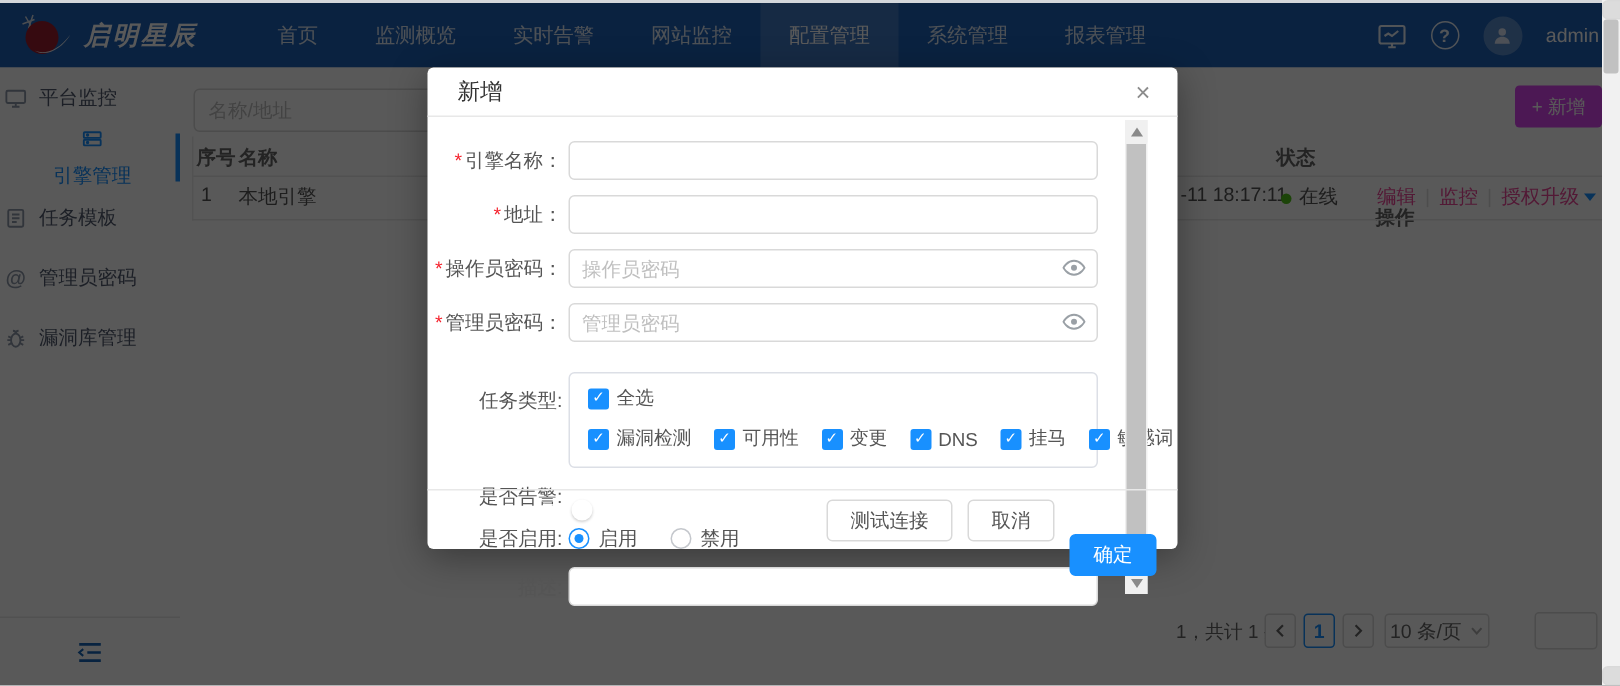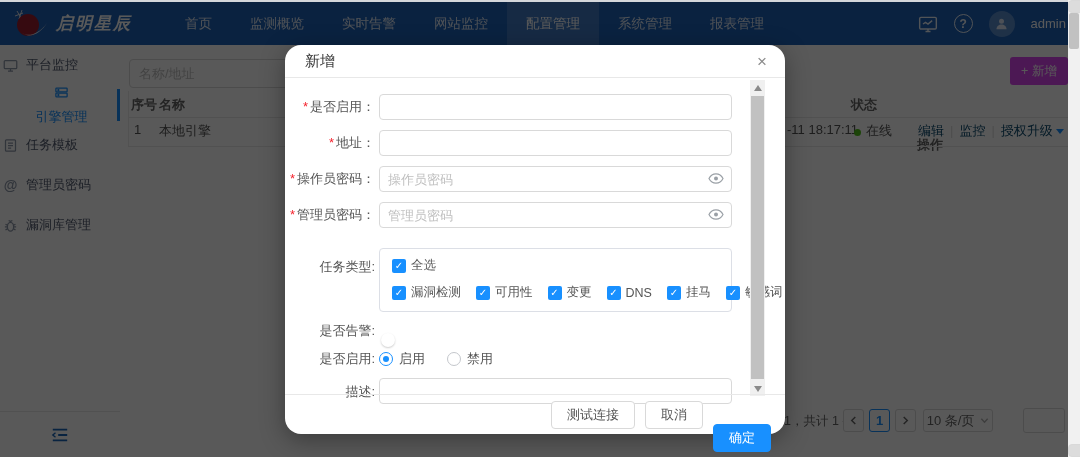--- a/index.html
+++ b/index.html
@@ -48,21 +48,21 @@
   .search-input { position:absolute; left:9px; top:14px; width:172px; height:29px; border:1px solid #d9d9d9;
                   border-radius:4px; padding:0 9px; font-size:13px; color:#333; background:#fff; }
   .search-input::placeholder { color:#bfbfbf; }
   .add-btn { position:absolute; left:890px; top:12px; width:58px; height:28px; background:#d946ef; color:#fff;
              border:none; border-radius:3px; font-size:12.5px; cursor:pointer; }
   .th { position:absolute; top:51px; font-weight:bold; color:#666; font-size:13px; }
   .td { position:absolute; top:77px; color:#555; font-size:13px; }
   .hline { position:absolute; left:8px; right:10px; height:1px; background:#e8e8e8; }
   .vline { position:absolute; left:8px; top:46px; width:1px; height:56px; background:#ececec; }
   .dot { position:absolute; width:7px; height:7px; border-radius:50%; background:#52c41a; top:84px; }
-  .link { color:#0c4a6e; cursor:pointer; }
+  .link { color:#ec4899; cursor:pointer; }
   .sep { color:#dcdcdc; margin:0 6px; }
   .caret-down { display:inline-block; width:0; height:0; border-left:4px solid transparent;
                 border-right:4px solid transparent; border-top:5px solid #1890ff; vertical-align:middle; margin-left:3px; }
 
   
   .pag { position:absolute; top:364px; height:24px; font-size:12.5px; color:#666; }
   .pbox { position:absolute; top:364px; height:23px; border:1px solid #d9d9d9; border-radius:3px; background:#fff;
           display:flex; align-items:center; justify-content:center; color:#666; cursor:pointer; }
   .pbox svg { width:9px; height:9px; }
   .pbox.cur { border-color:#1890ff; color:#1890ff; font-weight:bold; }
@@ -71,22 +71,22 @@
 
   
   .mask { position:absolute; inset:0; background:rgba(0,0,0,.65); z-index:10; }
 
   
   .sb { position:absolute; right:0; top:0; width:12px; height:457px; background:#f1f1f1; z-index:30; }
   .sb .btn { position:absolute; left:0; width:12px; height:13px; background:#dcdcdc; display:flex; align-items:center; justify-content:center; }
   .sb .thumb { position:absolute; left:1px; top:13px; width:10px; height:36px; background:#c1c1c1; border-radius:2px; }
 
   
-  .modal { position:absolute; left:285px; top:45px; width:500px; height:389px; background:#fff; z-index:20;
-           border-radius:16px; box-shadow:0 6px 24px rgba(0,0,0,.35); }
+  .modal { position:absolute; left:285px; top:45px; width:500px; height:321px; background:#fff; z-index:20;
+           border-radius:4px; box-shadow:0 6px 24px rgba(0,0,0,.35); }
   .m-head { height:33px; border-bottom:1px solid #e8e8e8; display:flex; align-items:center; padding:0 18px 0 20px; }
   .m-title { font-size:15px; color:#333; }
   .m-close { margin-left:auto; font-size:17px; color:#8c8c8c; cursor:pointer; line-height:1; }
   .m-body { position:relative; height:329px; padding-top:16px; overflow:hidden; }
   .frow { display:flex; align-items:center; margin-bottom:10px; }
   .flabel { width:90px; text-align:right; color:#555; font-size:13px; flex:none; white-space:nowrap; }
   .star { color:#f5222d; margin-right:2px; }
   .fctrl { margin-left:4px; position:relative; }
   .tinput { width:353px; height:25px; border:1px solid #d9d9d9; border-radius:4px; padding:12px 8px; font-size:13px; color:#333; }
   .tinput::placeholder { color:#bfbfbf; }
@@ -249,21 +249,21 @@
   <div class="mask"></div>
 
   <div class="modal">
     <div class="m-head">
       <span class="m-title">新增</span>
       <span class="m-close">×</span>
     </div>
 
     <div class="m-body">
       <div class="frow">
-        <span class="flabel"><span class="star">*</span><span>是否启用：</span></span>
+        <span class="flabel"><span class="star">*</span><span>引擎名称：</span></span>
         <span class="fctrl"><input class="tinput" style=""></span>
       </div>
       <div class="frow">
         <span class="flabel"><span class="star">*</span><span>地址：</span></span>
         <span class="fctrl"><input class="tinput" style=""></span>
       </div>
       <div class="frow">
         <span class="flabel"><span class="star">*</span><span>操作员密码：</span></span>
         <span class="fctrl">
           <input class="tinput" placeholder="操作员密码" style="">

